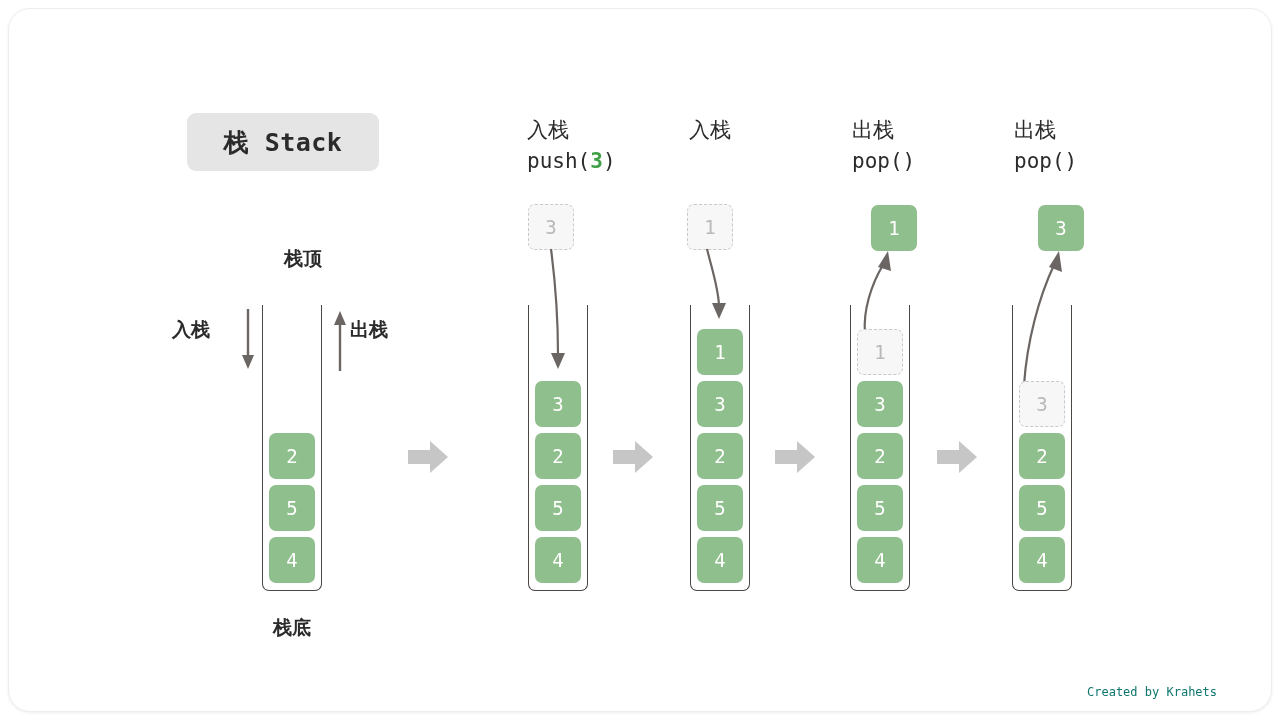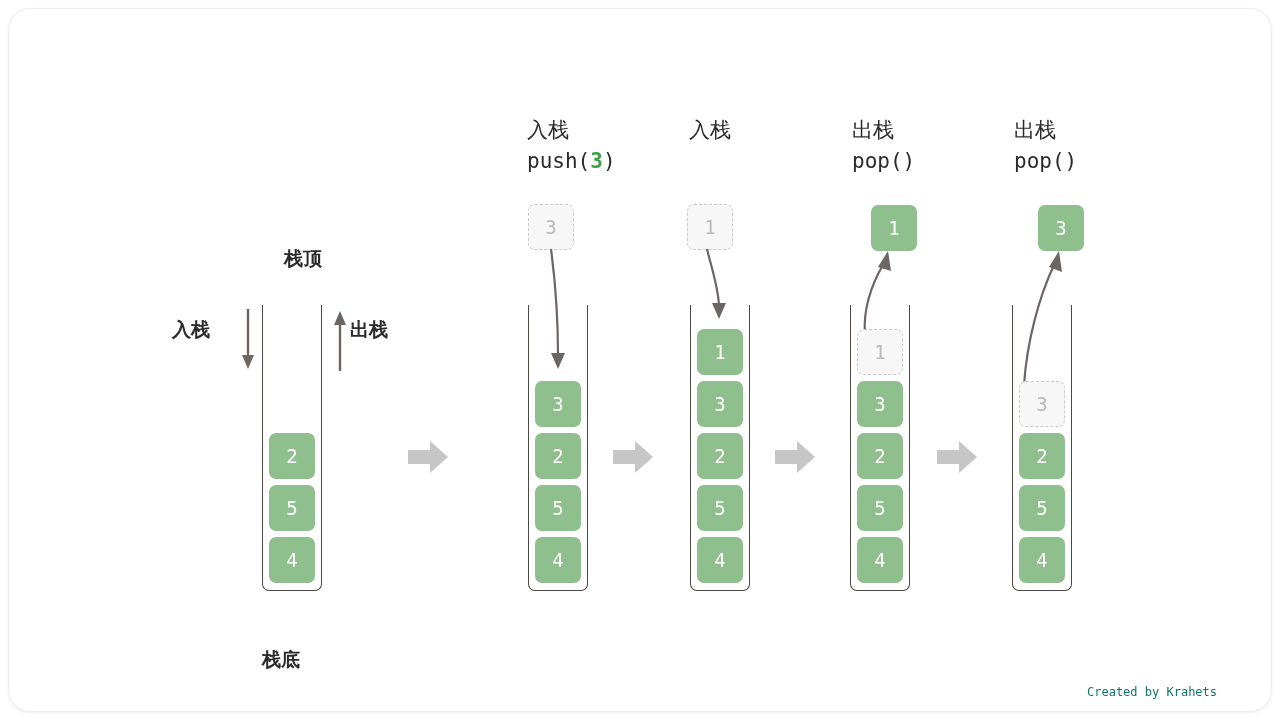--- a/index.html
+++ b/index.html
@@ -63,23 +63,22 @@
     top: 237px;
     width: 60px;
     text-align: right;
     font-size: 19px;
   }
   #label-bottom {
     position: absolute;
     left: 253px;
     top: 606px;
     width: 60px;
-    text-align: left;
-    font-size: 19px;
-    margin-top: 32px;
+    text-align: center;
+    font-size: 19px;
   }
   #label-push {
     position: absolute;
     left: 163px;
     top: 308px;
     font-size: 19px;
   }
   #label-pop {
     position: absolute;
     left: 341px;
@@ -165,20 +164,23 @@
     white-space: pre;
   }
 
   svg { display: block; overflow: visible; }
 </style>
 </head>
 <body>
 
 <div id="canvas">
 
+  <div id="title-badge">
+    <span class="title-text">栈 Stack</span>
+  </div>
 
   <div id="label-top" class="cjk-bold">栈顶</div>
   <div id="label-bottom" class="cjk-bold">栈底</div>
   <div id="label-push" class="cjk-bold">入栈</div>
   <div id="label-pop" class="cjk-bold">出栈</div>
 
   <svg class="varrow" style="left:228px; top:300px;" width="22" height="62">
     <line x1="11" y1="0" x2="11" y2="48" stroke="#6b6663" stroke-width="2.4"></line>
     <polygon points="11,60 5,46 17,46" fill="#6b6663"></polygon>
   </svg>

